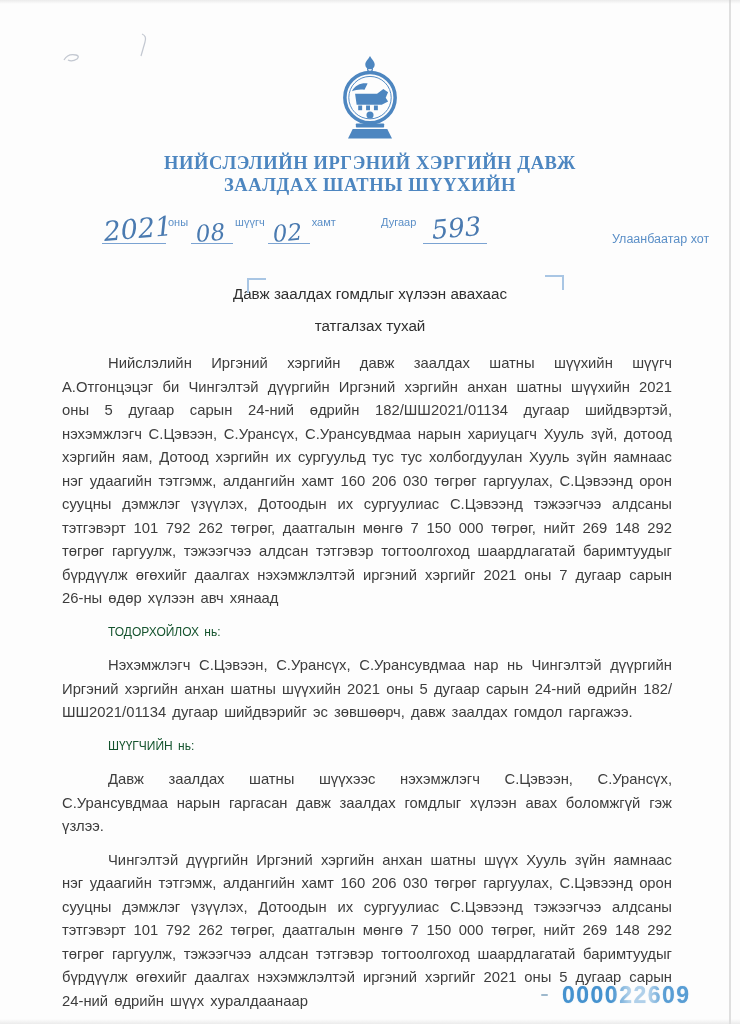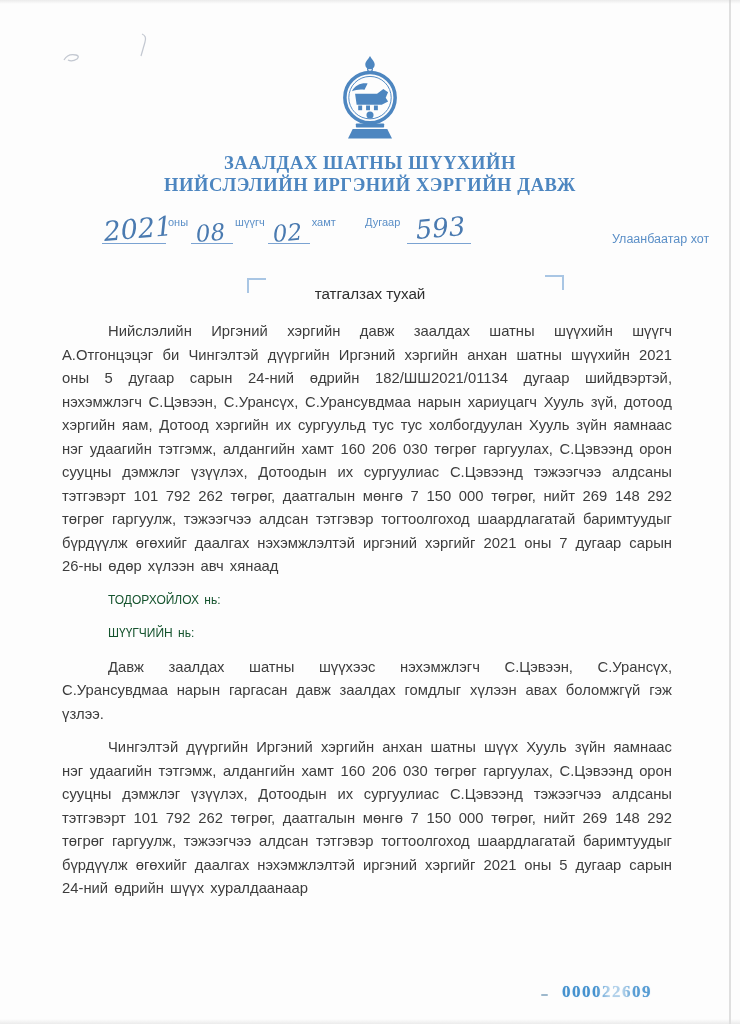--- a/index.html
+++ b/index.html
@@ -25,21 +25,21 @@
     font-weight:bold;
     font-size:18.5px;
     letter-spacing:.6px;
     color:#4d86c0;
   }
 
   
   .meta-line{position:relative;height:48px;margin-top:10px;color:#5b8fc7;}
   .meta-group{position:absolute;bottom:10px;display:flex;align-items:flex-end;}
   .meta-group-date{left:102px;}
-  .meta-group-number{left:363px;}
+  .meta-group-number{left:379px;}
   .meta-city{position:absolute;left:612px;bottom:8px;font-size:12.5px;color:#5b8fc7;}
   .meta-label{font-size:11px;margin:0 3px 16px 2px;color:#5b8fc7;}
   .blank{display:inline-block;position:relative;border-bottom:1.5px solid #7ba3d2;height:16px;vertical-align:bottom;}
   .blank-year{width:64px;}
   .blank-month{width:42px;}
   .blank-day{width:42px;}
   .blank-number{width:64px;margin-left:4px;}
   .hw{
     position:absolute;left:3px;bottom:-4px;
     font-family:"DejaVu Serif", serif;
@@ -61,22 +61,22 @@
 
   
   .body-text{margin:6px 68px 0 62px;color:#3d3d3d;font-size:14.8px;line-height:23.5px;}
   .body-text p{margin:10px 0 0;text-align:justify;text-indent:46px;word-spacing:2px;}
   .section-heading{margin:10px 0 0;text-align:right;font-size:12px;color:#14532d;word-spacing:1px;}
 
   
   .stamp-dash{position:absolute;left:541px;top:994px;width:7px;height:2px;background:#9db8cc;border-radius:1px;}
   .stamp-number{
     position:absolute;left:562px;top:982px;
-    font-family:Liberation Serif, serif;
-    font-weight:bold;font-size:17px;letter-spacing:1.5px;
+    font-family:Liberation Sans, sans-serif;
+    font-weight:bold;font-size:23px;letter-spacing:1.5px;
     color:#3b8ccc;
     text-shadow:0 0 1px rgba(59,140,204,.55);
     -webkit-mask-image:linear-gradient(90deg,rgba(0,0,0,.95) 0 38%,rgba(0,0,0,.4) 52% 68%,rgba(0,0,0,.85) 80% 100%);
             mask-image:linear-gradient(90deg,rgba(0,0,0,.95) 0 38%,rgba(0,0,0,.4) 52% 68%,rgba(0,0,0,.85) 80% 100%);
   }
 </style>
 </head>
 <body>
 
 <div class="page">
@@ -107,22 +107,22 @@
           <rect x="55" y="63" width="5" height="6"></rect>
           <circle cx="50" cy="75" r="4.5"></circle>
         </g>
         <g fill="#4d86c0">
           <rect x="32" y="86" width="36" height="5" rx="1"></rect>
           <path d="M28 93h44l6 12H22z"></path>
         </g>
       </svg>
     </div>
     <h1 class="doc-title">
+      <div>НИЙСЛЭЛИЙН ИРГЭНИЙ ХЭРГИЙН ДАВЖ</div>
       <div>ЗААЛДАХ ШАТНЫ ШҮҮХИЙН</div>
-      <div>НИЙСЛЭЛИЙН ИРГЭНИЙ ХЭРГИЙН ДАВЖ</div>
     </h1>
   </header>
 
   <div class="meta-line">
     <div class="meta-group meta-group-date">
       <span class="blank blank-year">
         <span class="hw hw-year">2021</span>
       </span>
       <span class="meta-label">оны</span>
       <span class="blank blank-month">
@@ -142,26 +142,28 @@
       </span>
     </div>
 
     <div class="meta-city">Улаанбаатар хот</div>
   </div>
 
   <div class="bracket bracket-left"></div>
   <div class="bracket bracket-right"></div>
 
   <div class="subject">
+    <div>Давж заалдах гомдлыг хүлээн авахаас</div>
     <div>татгалзах тухай</div>
   </div>
 
   <div class="body-text">
     <p>Нийслэлийн Иргэний хэргийн давж заалдах шатны шүүхийн шүүгч А.Отгонцэцэг би Чингэлтэй дүүргийн Иргэний хэргийн анхан шатны шүүхийн 2021 оны 5 дугаар сарын 24-ний өдрийн 182/ШШ2021/01134 дугаар шийдвэртэй, нэхэмжлэгч С.Цэвээн, С.Урансүх, С.Урансувдмаа нарын хариуцагч Хууль зүй, дотоод хэргийн яам, Дотоод хэргийн их сургуульд тус тус холбогдуулан Хууль зүйн яамнаас нэг удаагийн тэтгэмж, алдангийн хамт 160 206 030 төгрөг гаргуулах, С.Цэвээнд орон сууцны дэмжлэг үзүүлэх, Дотоодын их сургуулиас С.Цэвээнд тэжээгчээ алдсаны тэтгэвэрт 101 792 262 төгрөг, даатгалын мөнгө 7 150 000 төгрөг, нийт 269 148 292 төгрөг гаргуулж, тэжээгчээ алдсан тэтгэвэр тогтоолгоход шаардлагатай баримтуудыг бүрдүүлж өгөхийг даалгах нэхэмжлэлтэй иргэний хэргийг 2021 оны 7 дугаар сарын 26-ны өдөр хүлээн авч хянаад</p>
     <p class="section-heading">ТОДОРХОЙЛОХ нь:</p>
+    <p>Нэхэмжлэгч С.Цэвээн, С.Урансүх, С.Урансувдмаа нар нь Чингэлтэй дүүргийн Иргэний хэргийн анхан шатны шүүхийн 2021 оны 5 дугаар сарын 24-ний өдрийн 182/ШШ2021/01134 дугаар шийдвэрийг эс зөвшөөрч, давж заалдах гомдол гаргажээ.</p>
     <p class="section-heading">ШҮҮГЧИЙН нь:</p>
     <p>Давж заалдах шатны шүүхээс нэхэмжлэгч С.Цэвээн, С.Урансүх, С.Урансувдмаа нарын гаргасан давж заалдах гомдлыг хүлээн авах боломжгүй гэж үзлээ.</p>
     <p>Чингэлтэй дүүргийн Иргэний хэргийн анхан шатны шүүх Хууль зүйн яамнаас нэг удаагийн тэтгэмж, алдангийн хамт 160 206 030 төгрөг гаргуулах, С.Цэвээнд орон сууцны дэмжлэг үзүүлэх, Дотоодын их сургуулиас С.Цэвээнд тэжээгчээ алдсаны тэтгэвэрт 101 792 262 төгрөг, даатгалын мөнгө 7 150 000 төгрөг, нийт 269 148 292 төгрөг гаргуулж, тэжээгчээ алдсан тэтгэвэр тогтоолгоход шаардлагатай баримтуудыг бүрдүүлж өгөхийг даалгах нэхэмжлэлтэй иргэний хэргийг 2021 оны 5 дугаар сарын 24-ний өдрийн шүүх хуралдаанаар</p>
   </div>
 
   <div class="stamp-dash"></div>
   <div class="stamp-number">000022609</div>
 
 </div>
 

